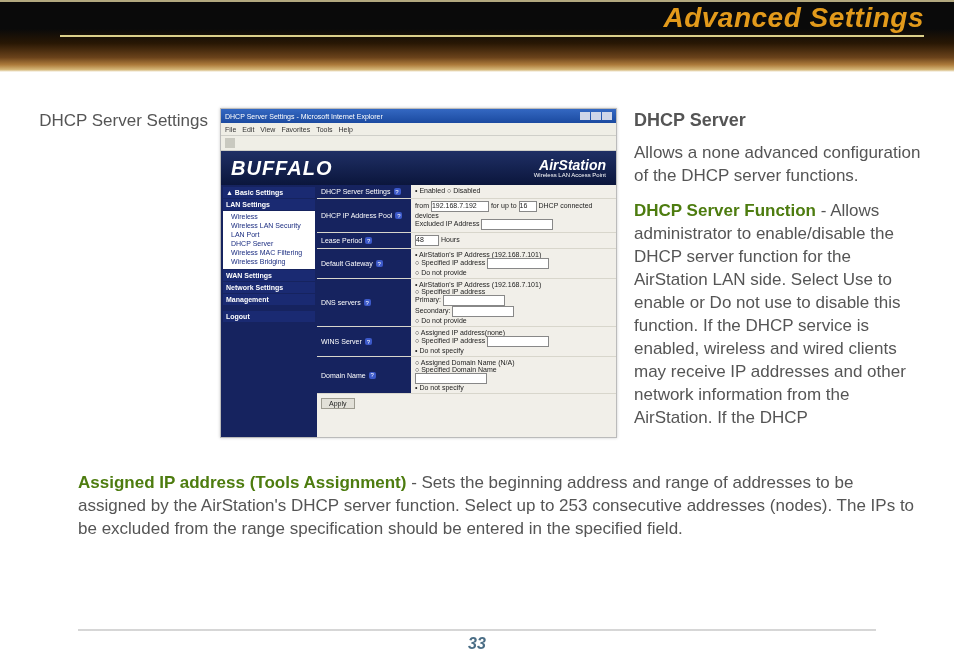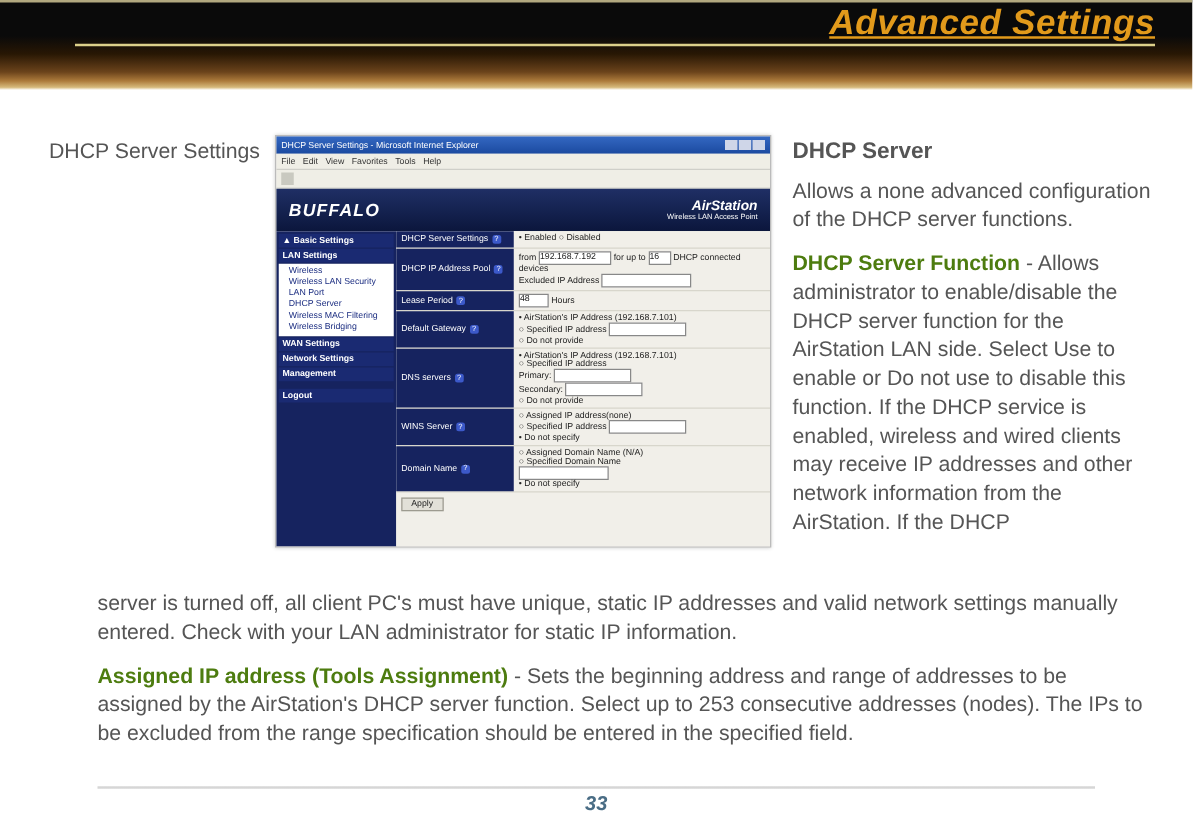--- a/index.html
+++ b/index.html
@@ -20,21 +20,20 @@
   .top-band .border-top { position:absolute; top:0; left:0; right:0; height:2px; background:#b2a87f; }
   .title {
     position: absolute;
     top: 2px; left: 12px; right: 30px;
     text-align: right;
     font-style: italic;
     font-weight: bold;
     font-size: 28px;
     color: #e29a1b;
     letter-spacing: 0.5px;
-    text-decoration: underline;
   }
   .title-underline {
     position:absolute; top:35px; left:60px; right:30px; height:2px; background:#dcd08a;
   }
 
   .content-area {
     position: relative;
     padding: 20px 28px 0 28px;
     height: 540px;
     box-sizing: border-box;
@@ -66,23 +65,23 @@
   .shot .titlebar .winbtns span { width:10px; height:8px; background:#cfd6e8; display:inline-block; }
   .shot .menubar { height:12px; background:#efeee6; padding:0 4px; display:flex; gap:6px; align-items:center; font-size:7px; color:#333; border-bottom:1px solid #cfcfc9; }
   .shot .toolbar { height:14px; background:#efeee6; border-bottom:1px solid #cfcfc9; display:flex; align-items:center; padding:0 4px; gap:6px; }
   .shot .toolbar .ico { width:10px; height:10px; background:#c9c9c0; }
   .shot .header {
     height: 34px;
     background: linear-gradient(#1f2f65,#0b163c);
     display:flex; align-items:center; justify-content:space-between;
     padding:0 10px; color:#fff;
   }
-  .shot .header .brand { font-weight:900; font-style:italic; font-size:14px; letter-spacing:1px; white-space:nowrap; }
+  .shot .header .brand { font-weight:900; font-style:italic; font-size:20px; letter-spacing:1px; white-space:nowrap; }
   .shot .header .prod { text-align:right; line-height:1; }
-  .shot .header .prod .p1 { font-weight:bold; font-style:italic; font-size:11px; }
+  .shot .header .prod .p1 { font-weight:bold; font-style:italic; font-size:14px; }
   .shot .header .prod .p2 { font-size:6px; }
   .shot .body { display:flex; height: calc(100% - 72px); background:#f1efe9; }
   .shot .side { width:96px; background:#16235f; color:#fff; padding:2px; box-sizing:border-box; }
   .shot .side .grp { background:#1a2a72; padding:2px 3px; font-size:7px; font-weight:bold; margin-bottom:1px; }
   .shot .side .sub { background:#fff; color:#214; padding:1px 0 3px 0; margin-bottom:1px; }
   .shot .side .sub div { padding:1px 2px 1px 8px; color:#1b2d80; font-size:7px; white-space:nowrap; }
   .shot .main { flex:1; background:#f1efe9; }
   .shot .main .row { display:flex; border-bottom:1px solid #d8d6cc; }
   .shot .main .lbl { width:86px; background:#16235f; color:#fff; padding:3px 4px; font-size:7px; display:flex; align-items:center; gap:3px; }
   .shot .main .lbl .q { width:7px; height:7px; background:#3c59c9; border-radius:2px; display:inline-flex; align-items:center; justify-content:center; font-size:6px; }
@@ -262,21 +261,20 @@
     </div>
   </div>
 
   <div class="rt body-text">
     <h3>DHCP Server</h3>
     <p>Allows a none advanced con­figuration of the DHCP server functions.</p>
     <p><b class="k">DHCP Server Function</b><span> - Al­lows administrator to enable/disable the DHCP server func­tion for the AirStation LAN side. Select Use to enable or Do not use to disable this function.  If the DHCP service is enabled, wireless and wired clients may receive IP addresses and other network information from the AirStation.  If the DHCP</span></p>
   </div>
 
   <div class="lower body-text">
-    <p>server is turned off, all client PC's must have unique, static IP addresses and valid network settings manually entered. Check with your LAN administrator for static IP information.</p>
     <p><b class="k">Assigned IP address (Tools Assignment)</b><span> - Sets the beginning address and range of addresses to be assigned by the AirStation's DHCP server function.  Select up to 253 consecutive addresses (nodes).  The IPs to be excluded from the range specification should be entered in the specified field.</span></p>
   </div>
 
 </div>
 
 <div class="footer">
   <div class="rule"></div>
   <div class="pg">33</div>
 </div>
 

